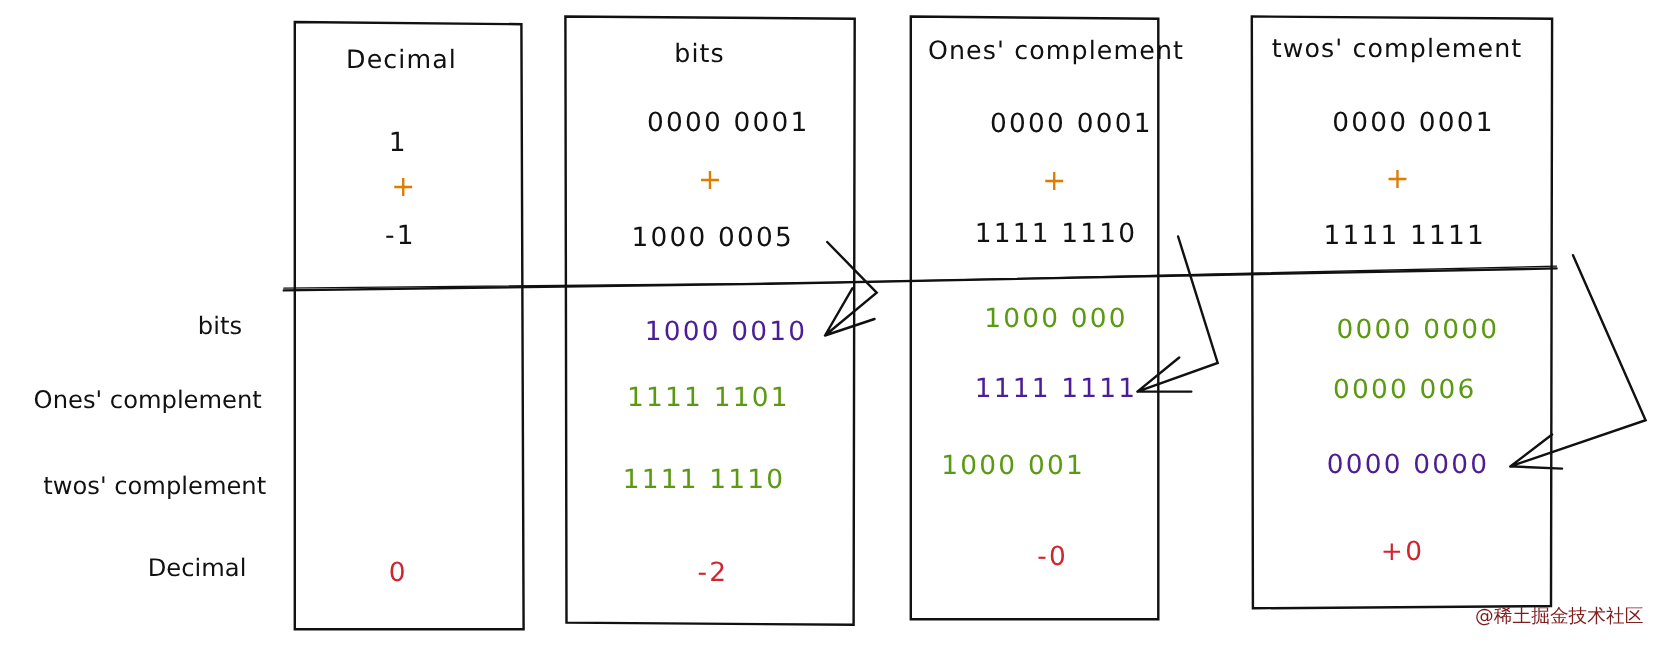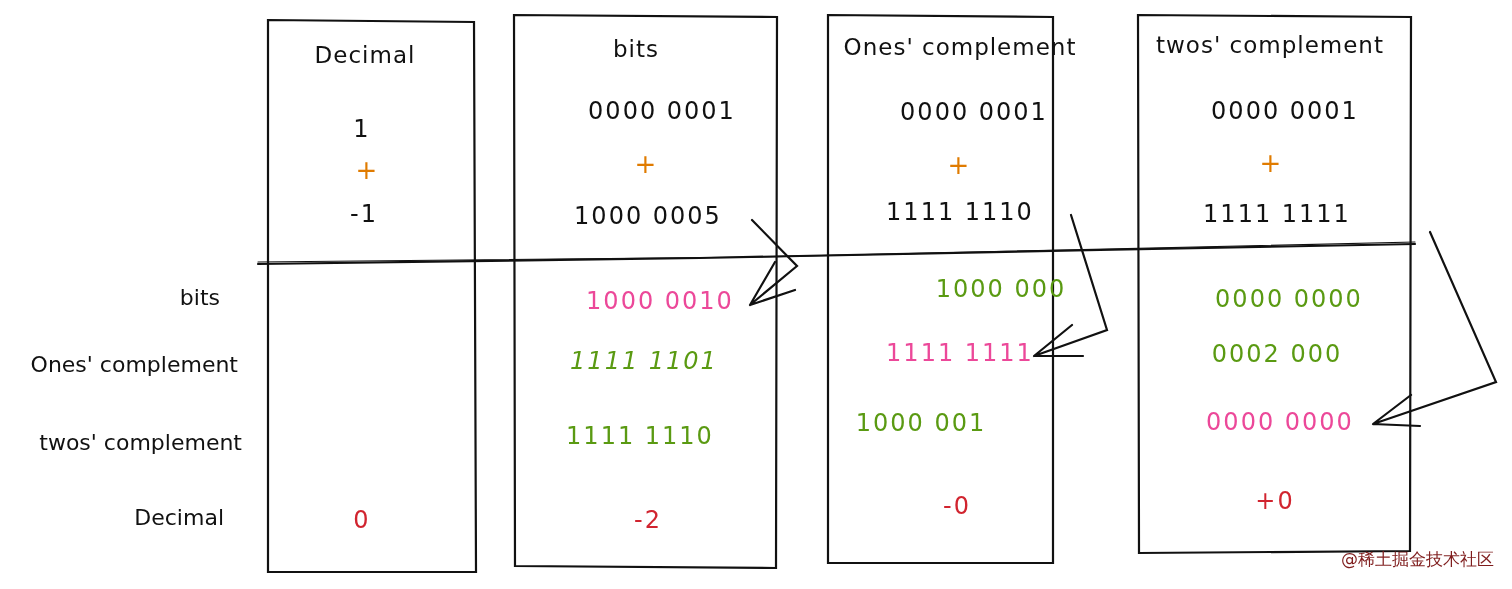--- a/index.html
+++ b/index.html
@@ -6,21 +6,21 @@
   body { width:1512px; height:589px; position:relative; overflow:hidden;
          font-family:"DejaVu Sans", sans-serif; color:#111; }
   svg.lines { position:absolute; left:0; top:0; width:1512px; height:589px; pointer-events:none; }
   .t { position:absolute; white-space:nowrap; transform:translateX(-50%); letter-spacing:1px; }
   .hdr { font-size:23px; color:#111; }
   .num { font-size:24px; letter-spacing:2px; }
   .lbl { position:absolute; white-space:nowrap; font-size:22px; transform:translateX(-100%); }
   .black { color:#111; }
   .orange { color:#e07b00; font-size:26px; }
   .green { color:#5a9a12; }
-  .redorange { color:#ec4899; }
+  .redorange { color:#4c1d95; }
   .red { color:#d1242f; }
   .wm { position:absolute; right:18px; bottom:18px; font-size:17px; color:#7f1d1d; }
 </style>
 </head>
 <body>
 
 <svg class="lines" viewBox="0 0 1512 589">
   <g fill="none" stroke="#111" stroke-width="2.2" stroke-linecap="round">
 
     <path d="M268 20 L474 22 L476 572 L268 572 Z"></path>
@@ -59,27 +59,27 @@
 <div class="t num black" style="left:1277px; top:200px;">1111 1111</div>
 
 <div class="lbl" style="left:220px; top:285px;">bits</div>
 <div class="lbl" style="left:238px; top:352px;">Ones' complement</div>
 <div class="lbl" style="left:242px; top:430px;">twos' complement</div>
 <div class="lbl" style="left:224px; top:505px;">Decimal</div>
 
 <div class="t num red" style="left:362px; top:506px;">0</div>
 
 <div class="t num redorange" style="left:660px; top:287px;">1000 0010</div>
-<div class="t num green" style="left:644px; top:347px;font-style:italic;">1111 1101</div>
+<div class="t num green" style="left:644px; top:347px;">1111 1101</div>
 <div class="t num green" style="left:640px; top:422px;">1111 1110</div>
 <div class="t num red" style="left:648px; top:506px;">-2</div>
 
-<div class="t num green" style="left:960px; top:275px;margin-left:41px;">1000 000</div>
+<div class="t num green" style="left:960px; top:275px;">1000 000</div>
 <div class="t num redorange" style="left:960px; top:339px;">1111 1111</div>
 <div class="t num green" style="left:921px; top:409px;">1000 001</div>
 <div class="t num red" style="left:957px; top:492px;">-0</div>
 
 <div class="t num green" style="left:1289px; top:285px;">0000 0000</div>
-<div class="t num green" style="left:1277px; top:340px;">0002 000</div>
+<div class="t num green" style="left:1277px; top:340px;">0000 006</div>
 <div class="t num redorange" style="left:1280px; top:408px;">0000 0000</div>
 <div class="t num red" style="left:1275px; top:487px;">+0</div>
 
 <div class="wm">@稀土掘金技术社区</div>
 
 </body></html>

